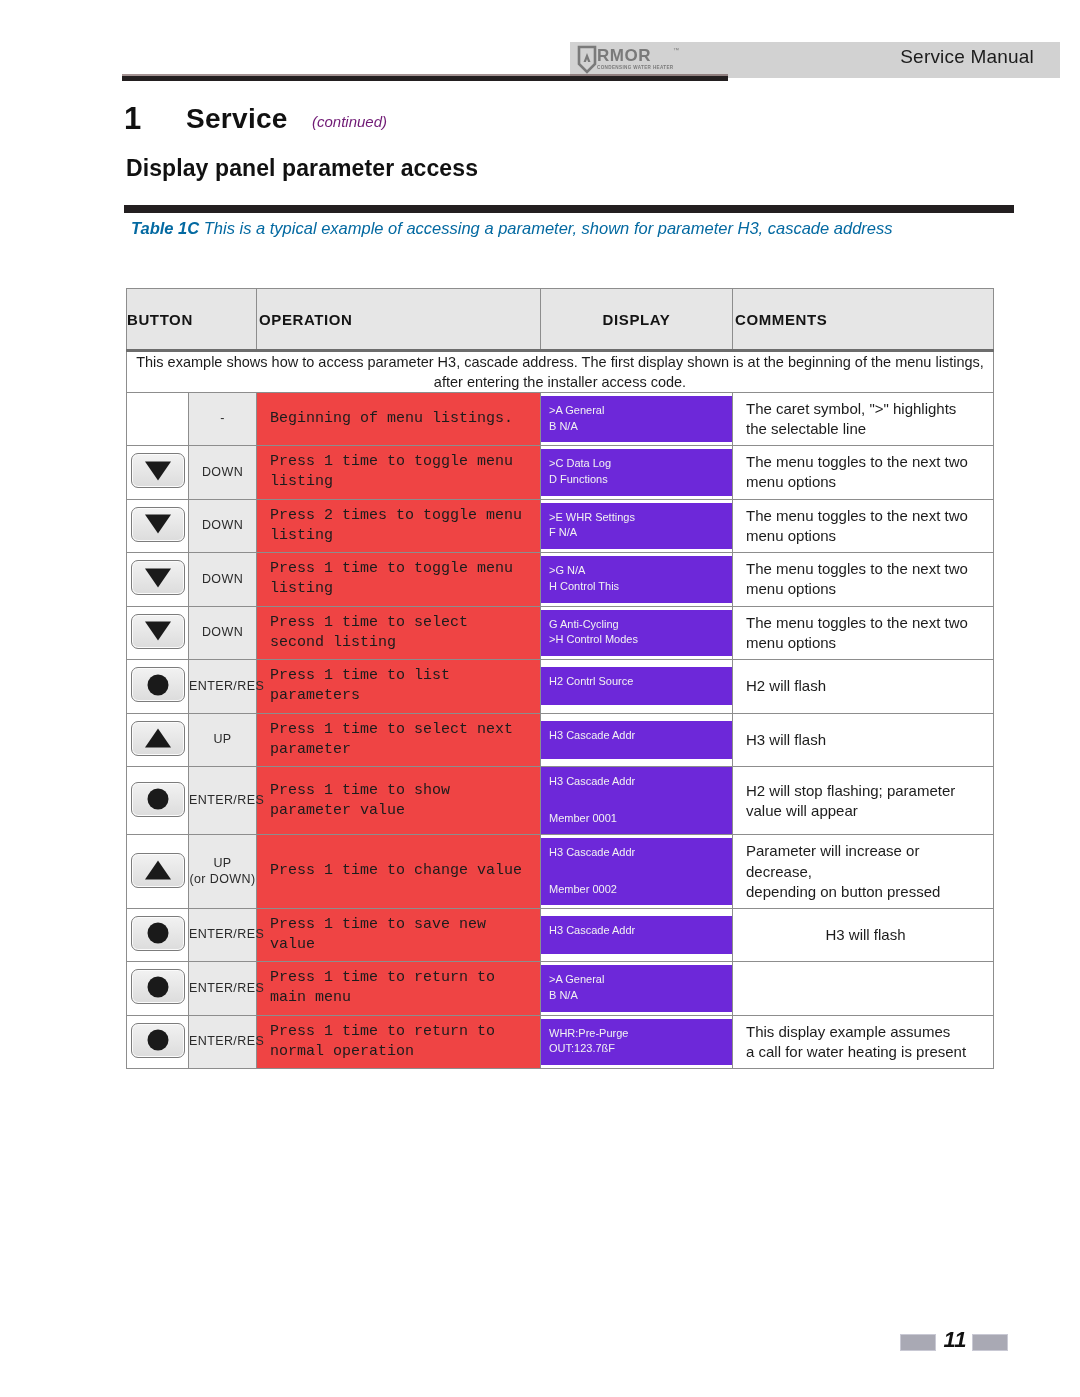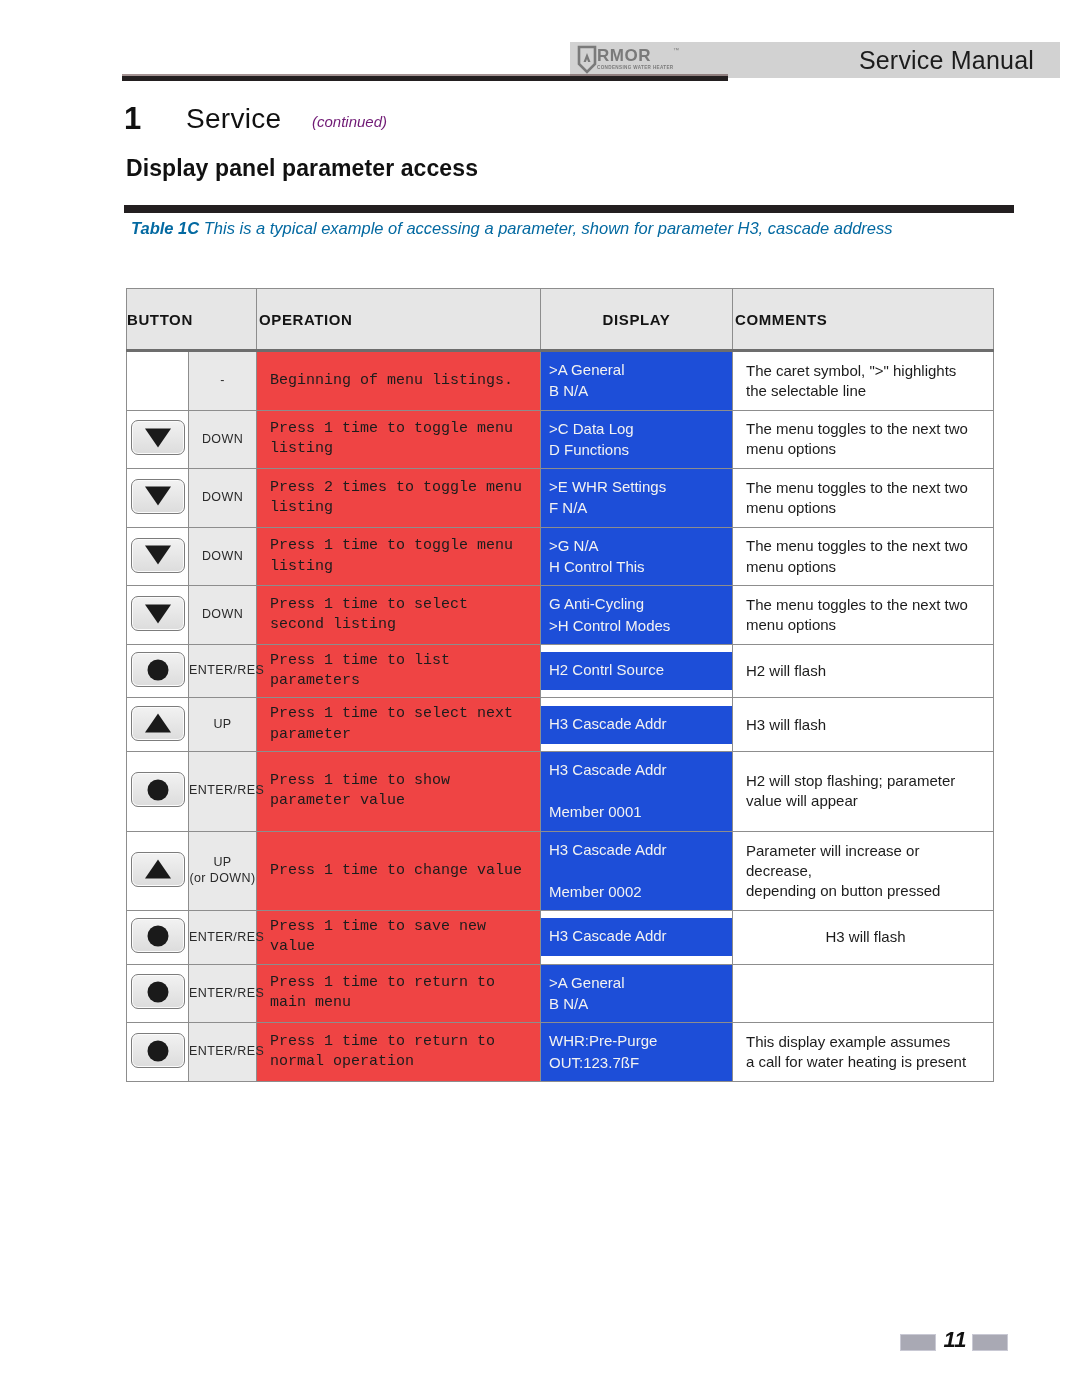--- a/index.html
+++ b/index.html
@@ -13,21 +13,21 @@
   }
 
   
   .page-header{position:absolute;left:0;top:0;width:1080px;height:92px;}
   .header-band{
     position:absolute;left:570px;top:42px;width:490px;height:36px;
     background:#d2d2d2;
   }
   .header-title{
     position:absolute;right:46px;top:46px;
-    font-size:25px;font-weight:400;color:#1c1c1c;
+    font-size:19px;font-weight:400;color:#1c1c1c;
     letter-spacing:.2px;
   }
   .header-rule{
     position:absolute;left:122px;top:76px;width:606px;height:5px;
     background:#231f20;
   }
   .header-rule:after{
     content:"";position:absolute;left:0;top:-2px;width:100%;height:2px;
     background:#5a3a3a;opacity:.55;
   }
@@ -36,21 +36,21 @@
   .logo{position:absolute;left:575px;top:44px;width:116px;height:31px;}
   .logo svg{display:block;}
 
   
   .sec-num{
     position:absolute;left:124px;top:101px;
     font-size:31px;font-weight:bold;color:#111;
   }
   .sec-title{
     position:absolute;left:186px;top:103px;
-    font-size:28px;font-weight:normal;color:#111;letter-spacing:.3px;
+    font-size:28px;font-weight:bold;color:#111;letter-spacing:.3px;
   }
   .sec-cont{
     position:absolute;left:312px;top:113px;
     font-size:15px;font-style:italic;color:#701a75;
   }
   .page-subtitle{
     position:absolute;left:126px;top:155px;
     font-size:23px;font-weight:bold;color:#111;letter-spacing:.1px;
   }
 
@@ -123,23 +123,23 @@
     background:#fff;padding:0;
   }
   td.cell-com{
     background:#fff;padding:6px 8px 6px 13px;
     font-size:15px;line-height:1.34;
   }
   td.cell-com.ctr{text-align:center;}
 
   
   .lcd{
-    background:#1d4ed8;color:#f2f2f2;
+    background:#6d28d9;color:#f2f2f2;
     padding:7px 8px 8px 8px;
-    font-size:15px;line-height:1.42;
+    font-size:11px;line-height:1.42;
     min-height:38px;
     box-sizing:border-box;
   }
   .lcd .l2{display:block;}
   .lcd.gap .l2{margin-top:21px;}
 
   
   .btn-key{
     display:inline-block;width:52px;height:33px;
     border:1.6px solid #7c7c7c;border-radius:7px;
@@ -223,20 +223,23 @@
   </colgroup>
   <thead>
     <tr>
       <th class="h-button" colspan="2">BUTTON</th>
       <th class="h-operation">OPERATION</th>
       <th class="h-display">DISPLAY</th>
       <th class="h-comments">COMMENTS</th>
     </tr>
   </thead>
   <tbody id="tbody">
+    <tr>
+      <td class="intro-cell" colspan="5">This example shows how to access parameter H3, cascade address.  The first display shown is at the beginning of the menu listings, after entering the installer access code.</td>
+    </tr>
   <tr>
         <td class="cell-btn"></td>
         <td class="cell-lab"><span>-</span></td>
         <td class="cell-op">Beginning of menu listings.</td>
         <td class="cell-disp">
           <div class="lcd"><span class="l1">&gt;A General</span><span class="l2">B N/A</span></div>
         </td>
         <td class="cell-com"><span>The caret symbol, "&gt;" highlights</span><br><span>the selectable line</span></td>
       </tr>
       <tr>

